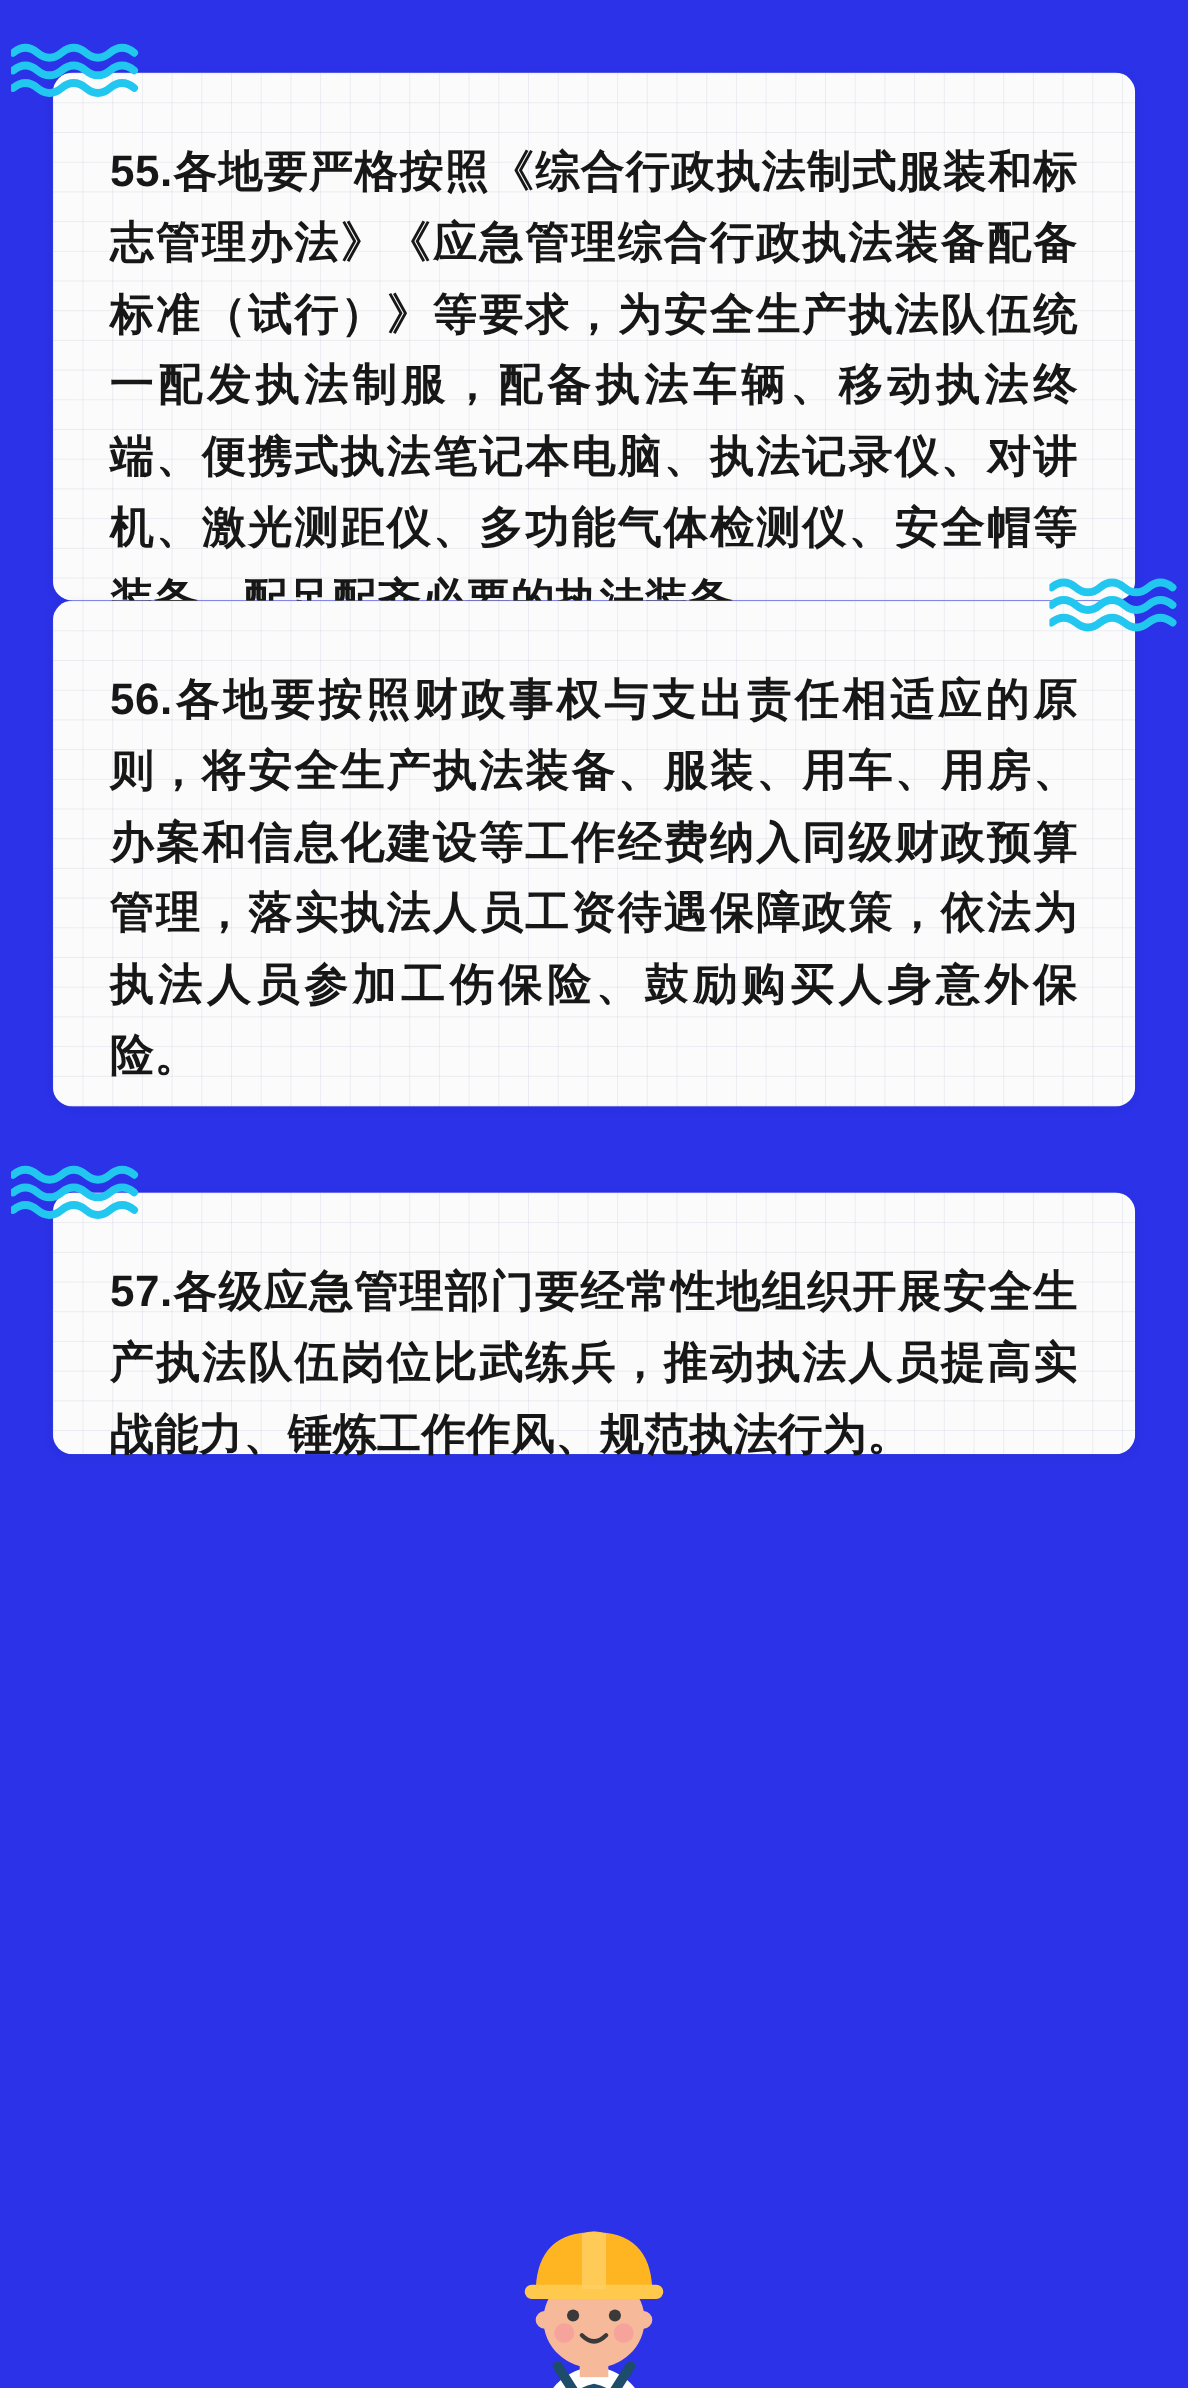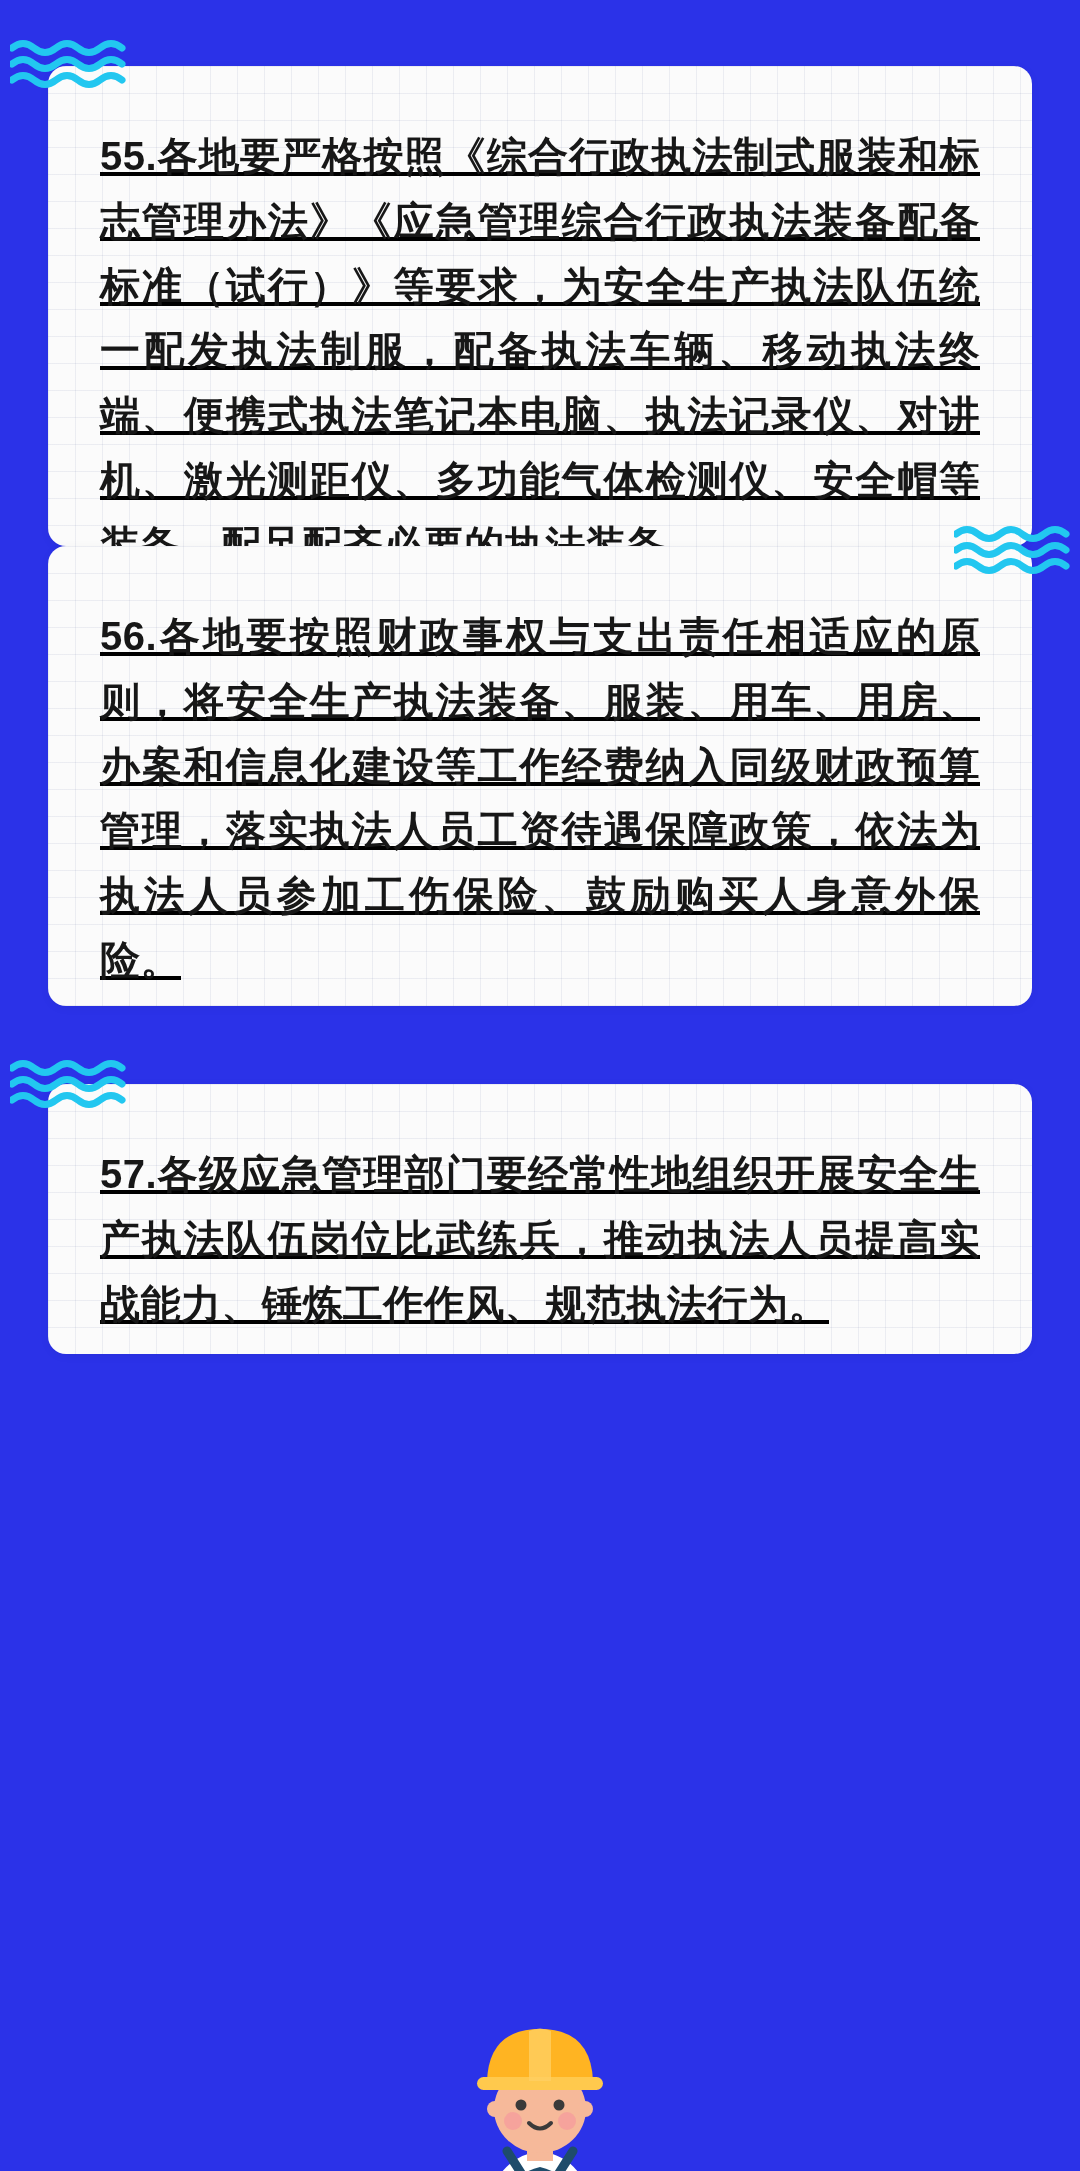--- a/index.html
+++ b/index.html
@@ -22,21 +22,20 @@
     background: #FBFBFB;
     border-radius: 18px;
     margin: 0 48px;
     padding: 58px 52px 72px 52px;
     
     background-image:
       linear-gradient(to right, rgba(150,160,190,0.16) 1px, transparent 1px),
       linear-gradient(to bottom, rgba(150,160,190,0.16) 1px, transparent 1px);
     background-size: 27px 27px;
     box-shadow: 0 2px 10px rgba(0,0,0,0.05);
-    text-decoration: underline;
   }
   .card p {
     font-size: 40px;
     line-height: 1.62;
     color: #171717;
     font-weight: 700;
     letter-spacing: 0.5px;
     text-align: justify;
   }
   
@@ -45,21 +44,21 @@
     width: 118px;
     height: 52px;
     pointer-events: none;
   }
   .wave-tl { top: 22px; left: 10px; }
   .wave-tr { top: -30px; right: 20px; }
   .wave-bl { top: -30px; left: 10px; }
 
   #card1 { margin-top: 66px; height: 480px; }
   #card2 { height: 460px; }
-  #card3 { margin-top: 78px; height: 270px; }
+  #card3 { margin-top: 78px; height: 238px; }
 
   
   .mascot {
     position: absolute;
     left: 50%;
     transform: translateX(-50%);
     bottom: 0;
     width: 230px;
     height: 240px;
   }

